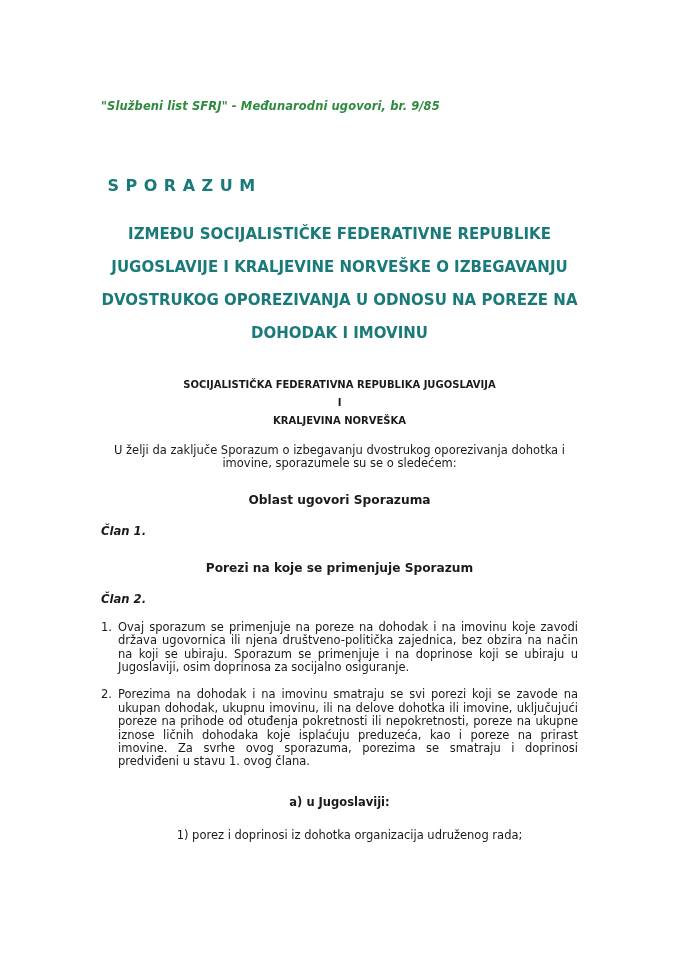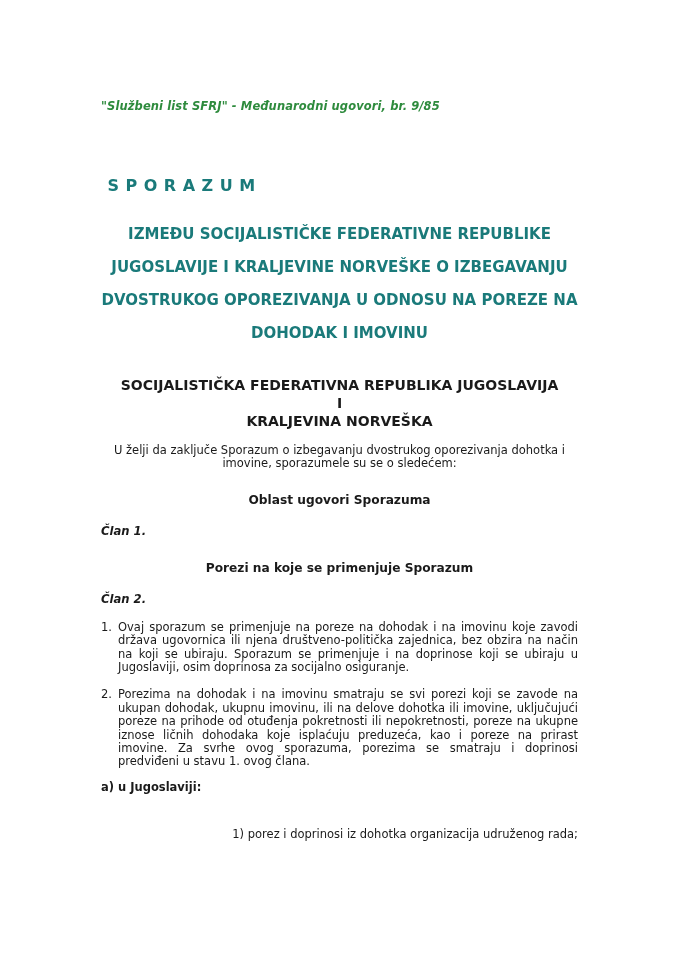--- a/index.html
+++ b/index.html
@@ -62,21 +62,21 @@
     font-size: 15px;
     line-height: 33px;
     text-align: center;
     margin-top: 22px;
   }
 
   
   .parties {
     color: #1a1a1a;
     font-weight: bold;
-    font-size: 14px;
+    font-size: 10px;
     line-height: 18px;
     text-align: center;
     margin-top: 26px;
   }
 
   
   .para {
     font-size: 11.5px;
     line-height: 13.4px;
     text-align: center;
@@ -123,30 +123,30 @@
     line-height: 13.4px;
     text-align: left;
     margin-top: 14px;
   }
 
   
   .sub-head {
     font-weight: bold;
     font-size: 11.5px;
     line-height: 13.4px;
-    text-align: left;
-    margin-top: 12px;
+    text-align: center;
+    margin-top: 27px;
   }
 
   
   .sub-item {
     font-size: 11.5px;
     line-height: 13.4px;
-    text-align: right;
-    margin-top: 34px;
+    text-align: center;
+    margin-top: 20px;
     padding-left: 20px;
   }
 </style>
 </head>
 <body>
 
 <div class="page">
   <div class="content">
 
     <div class="source-line">"Službeni list SFRJ" - Međunarodni ugovori, br. 9/85</div>

